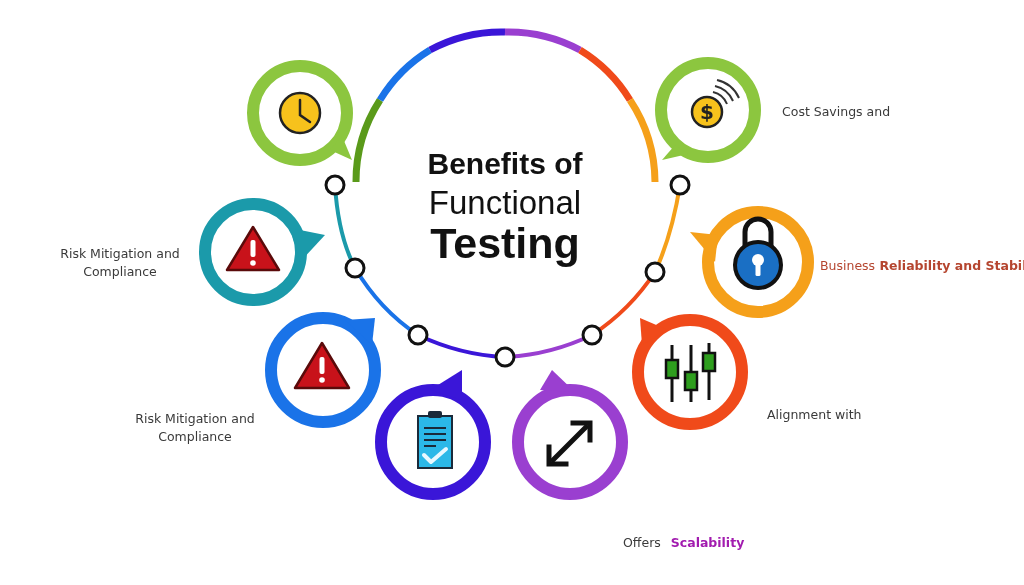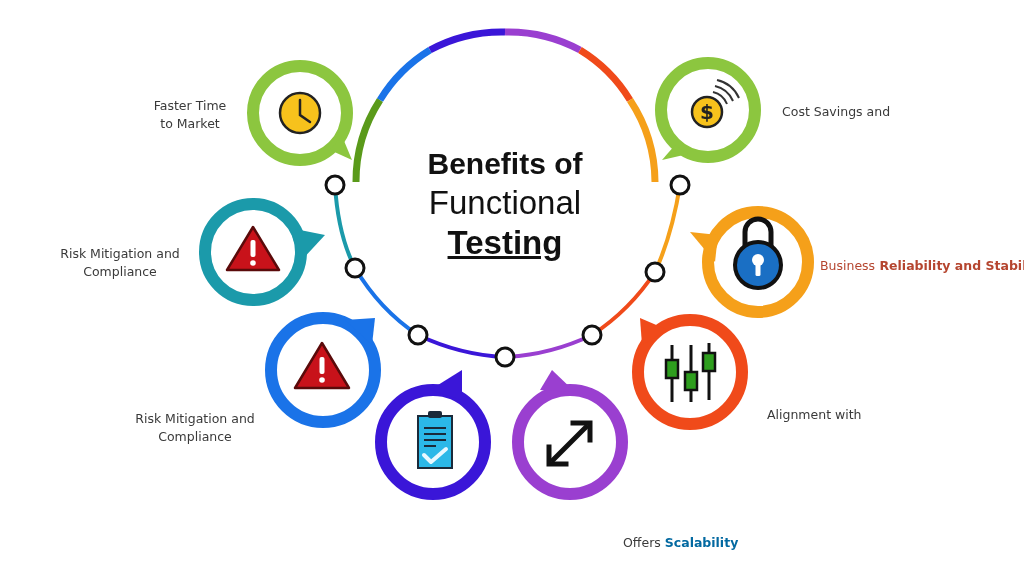--- a/index.html
+++ b/index.html
@@ -2,25 +2,25 @@
 <html><head>
 <meta charset="utf-8">
 <style>
   html, body { margin: 0; padding: 0; background: #ffffff; }
   body { width: 1024px; height: 585px; position: relative; overflow: hidden; font-family: "Liberation Sans", sans-serif; }
   #stage { position: absolute; left: 0; top: 0; width: 1024px; height: 585px; }
   .label { position: absolute; font-family: "DejaVu Sans", sans-serif; font-size: 12.5px; line-height: 18px; color: #3a3a3a; }
   .label.right { text-align: right; }
   .label.center { text-align: center; }
   .hl-red { color: #b5452f; font-weight: bold; }
-  .hl-purple { color: #0369a1; font-weight: bold; }
+  .hl-purple { color: #a21caf; font-weight: bold; margin-left: 6px; }
   .title { position: absolute; left: 390px; top: 145px; width: 230px; text-align: center; color: #111; font-family: "Liberation Sans", sans-serif; }
   .title .l1 { font-size: 30px; line-height: 38px; font-weight: bold; }
   .title .l2 { font-size: 33px; line-height: 40px; font-weight: normal; }
-  .title .l3 { font-size: 33px; line-height: 40px; font-weight: bold; text-decoration: underline; }
+  .title .l3 { font-size: 43px; line-height: 40px; font-weight: bold; }
 </style>
 </head>
 <body>
 
 <div id="stage">
   <svg width="1024" height="585" viewBox="0 0 1024 585" xmlns="http://www.w3.org/2000/svg">
 
     <g fill="none" stroke-width="7" stroke-linecap="butt">
       <path d="M 356 182 A 150 150 0 0 1 380 100" stroke="#5a9a1a"></path>
       <path d="M 380 100 A 150 150 0 0 1 430 50" stroke="#1a73e8"></path>
@@ -140,24 +140,20 @@
   </svg>
 
   
   <div class="title">
     <div class="l1">Benefits of</div>
     <div class="l2">Functional</div>
     <div class="l3">Testing</div>
   </div>
 
   
-  <div class="label center" style="left:135px; top:97px; width:110px;">
-    <div>Faster Time</div>
-    <div>to Market</div>
-  </div>
 
   <div class="label" style="left:782px; top:95px; width:200px;margin-top:8px;">
     <div>Cost Savings and</div>
   </div>
 
   <div class="label center" style="left:35px; top:245px; width:170px;">
     <div>Risk Mitigation and</div>
     <div>Compliance</div>
   </div>
 

